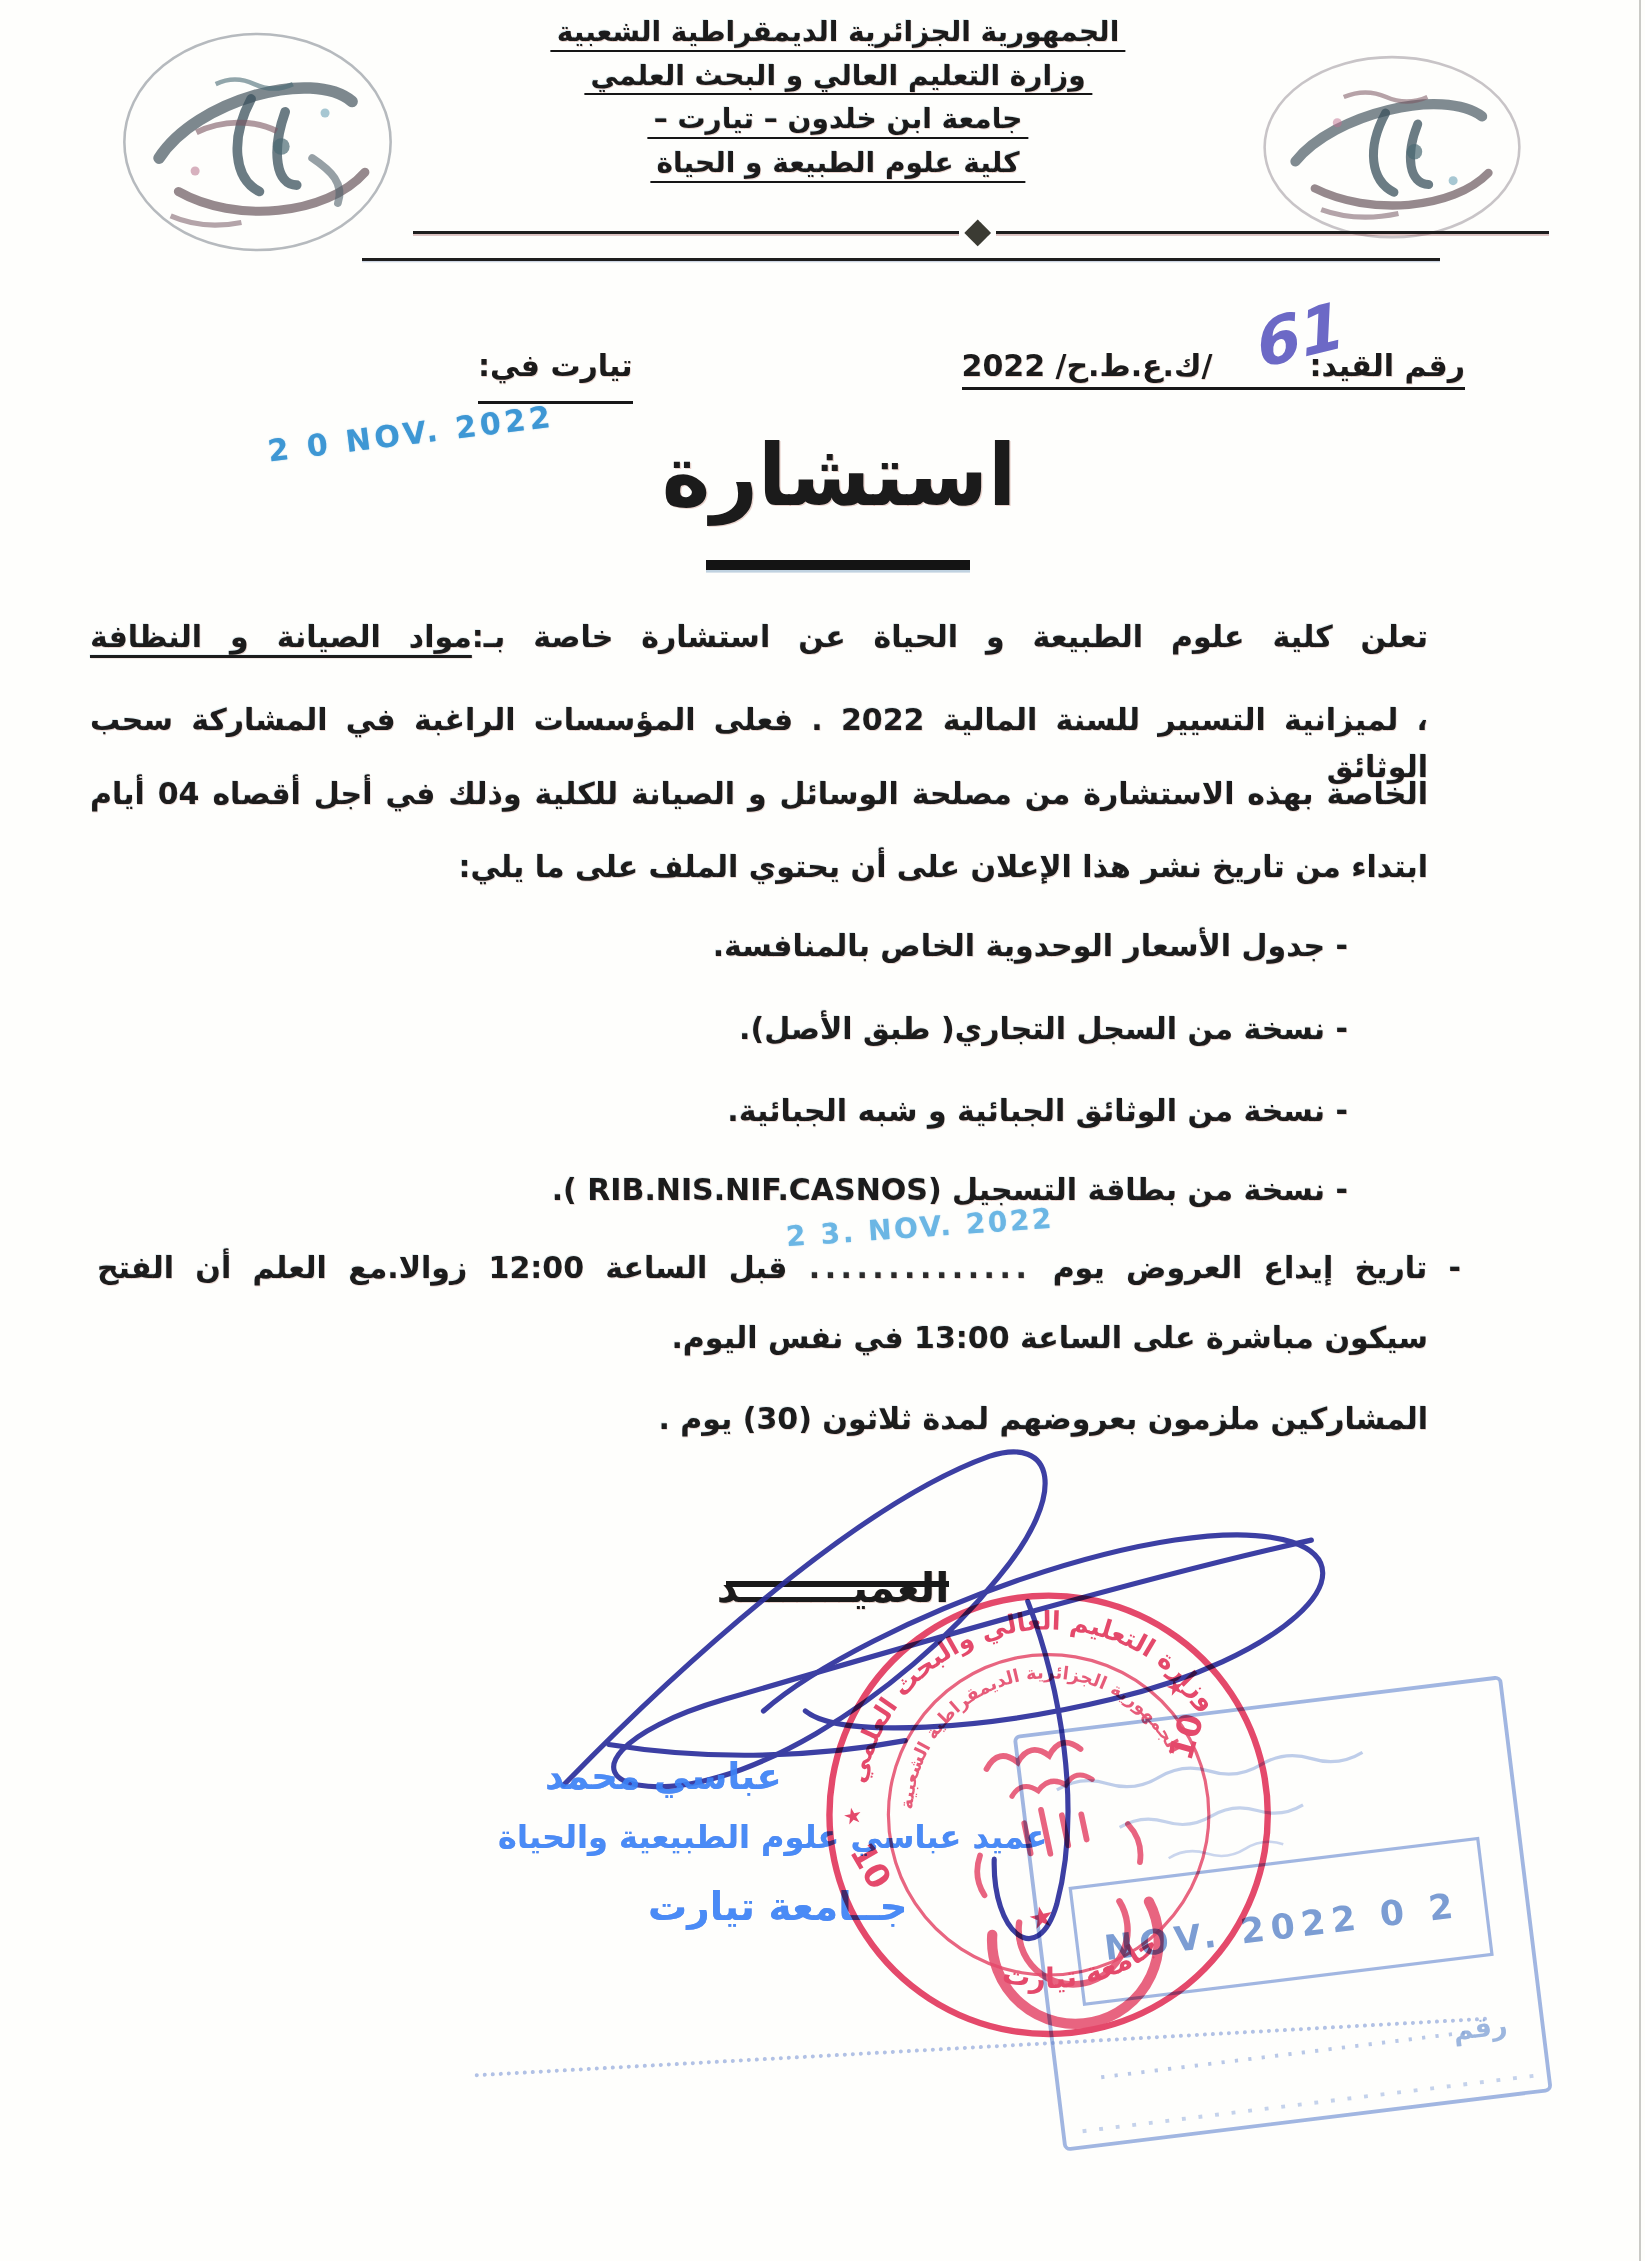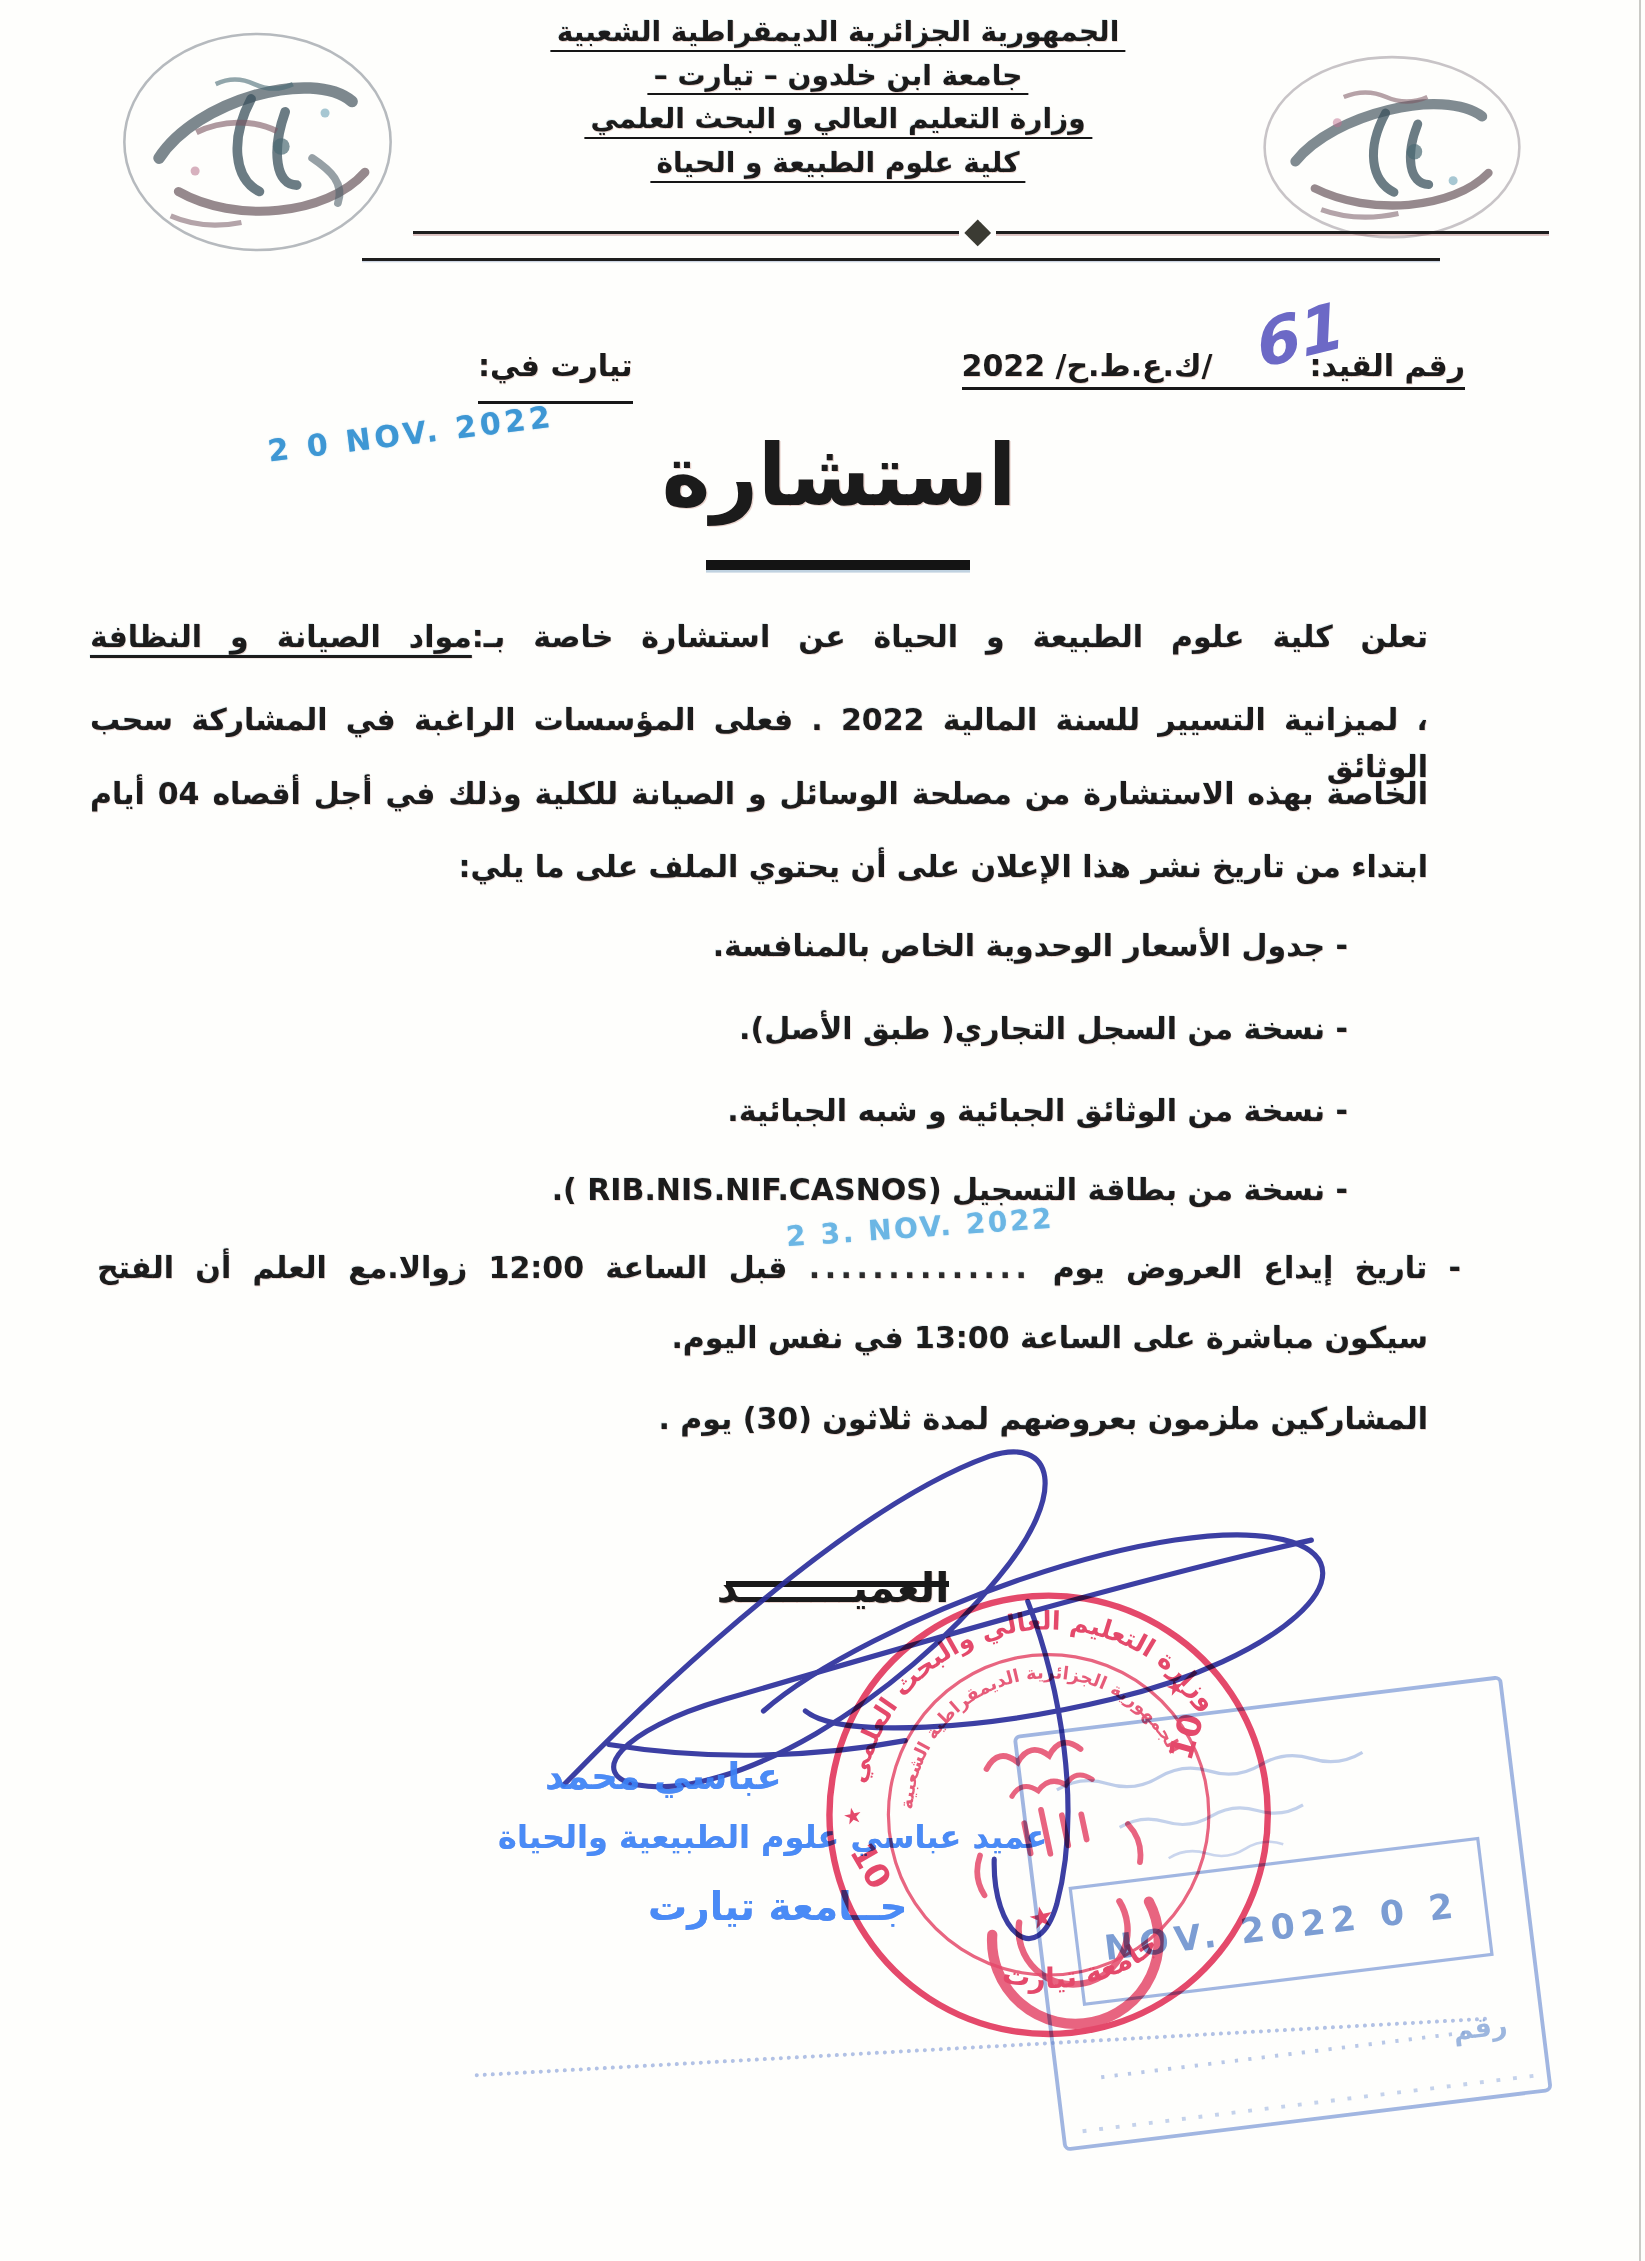--- a/index.html
+++ b/index.html
@@ -144,22 +144,22 @@
       <circle cx="240" cy="155" r="12" fill="#4a6a74" opacity=".7"></circle>
       <circle cx="120" cy="110" r="7" fill="#c07090" opacity=".5"></circle>
       <circle cx="300" cy="200" r="7" fill="#5090a8" opacity=".5"></circle>
       <path d="M130,70 q34,-14 66,0 t64,0" fill="none" stroke="#7a5560" stroke-width="7" opacity=".55"></path>
       <path d="M95,245 q55,20 120,6" fill="none" stroke="#6a4a55" stroke-width="8" opacity=".5"></path>
     </svg>
   </div>
 
   <div class="hdr">
     <div><span class="hline">الجمهورية الجزائرية الديمقراطية الشعبية</span></div>
+    <div><span class="hline">وزارة التعليم العالي و البحث العلمي</span></div>
     <div><span class="hline">جامعة ابن خلدون – تيارت –</span></div>
-    <div><span class="hline">وزارة التعليم العالي و البحث العلمي</span></div>
     <div><span class="hline">كلية علوم الطبيعة و الحياة</span></div>
   </div>
   <div class="divider1"></div>
   <div class="diamond">◆</div>
   <div class="divider2"></div>
 
   <div class="record">
     <span>رقم القيد:</span><span class="gapline"></span><span>/ك.ع.ط.ح/</span> <span>2022</span>
   </div>
   <div class="hand61">61</div>

